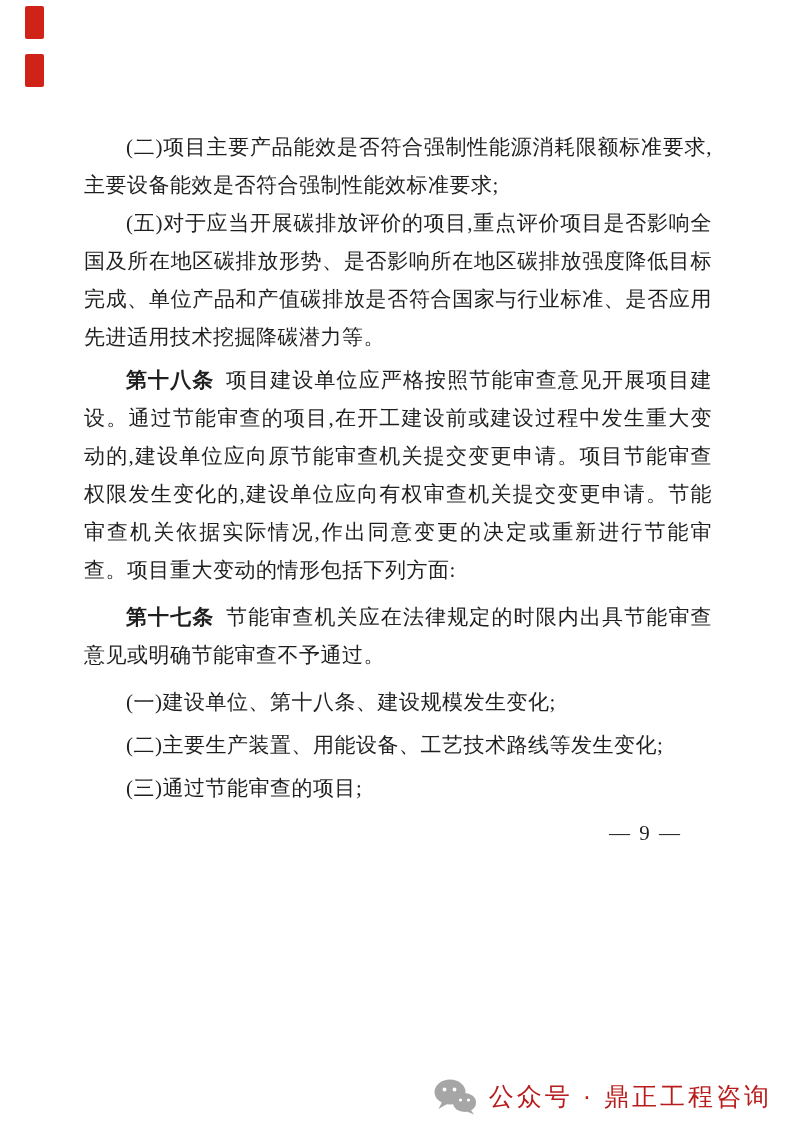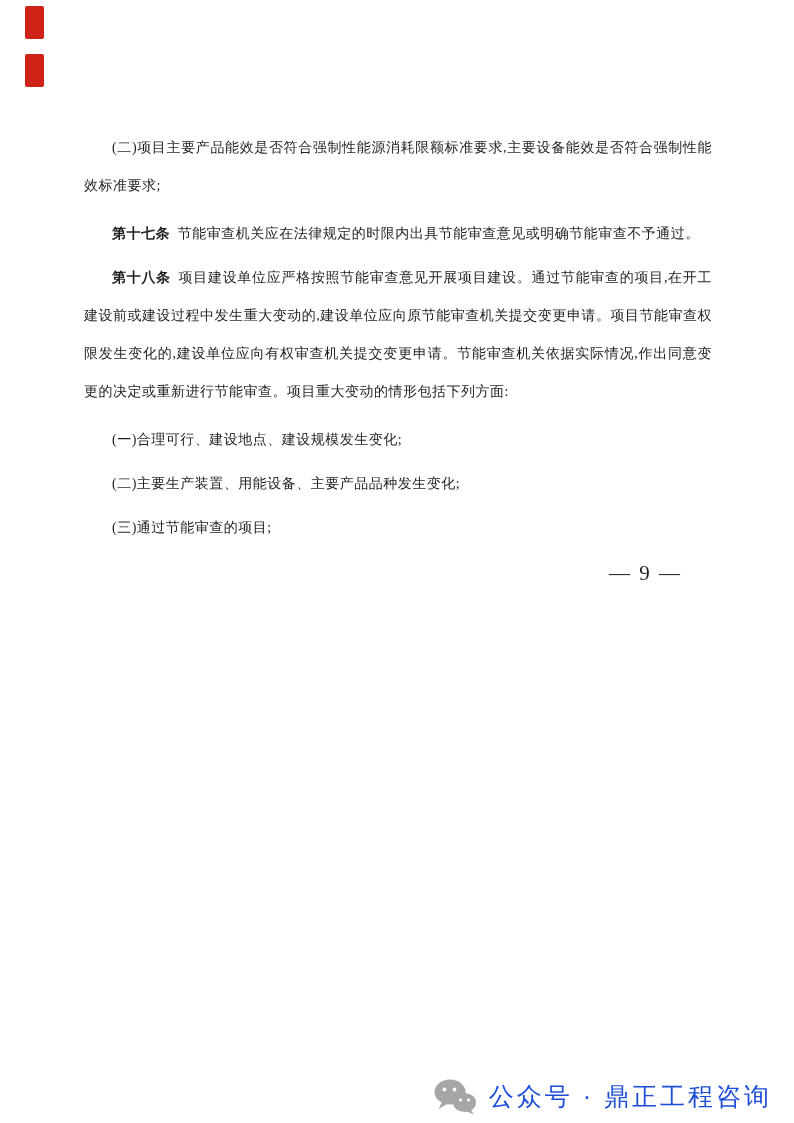--- a/index.html
+++ b/index.html
@@ -29,21 +29,21 @@
   .red-mark-2 { top: 54px; }
 
   .content {
     position: absolute;
     top: 128px;
     left: 84px;
     width: 628px;
   }
   .para {
     margin: 0;
-    font-size: 14px;
+    font-size: 21px;
     line-height: 38px;
     letter-spacing: 0.5px;
     text-align: justify;
     text-indent: 2em;
     color: #1f1f1f;
   }
   .para .lead {
     font-weight: 700;
     font-family: "Liberation Sans", "DejaVu Sans", sans-serif;
   }
@@ -66,46 +66,47 @@
     bottom: 8px;
     display: flex;
     align-items: center;
     gap: 12px;
     color: #a6a6a6;
   }
   .footer .wm-text {
     font-size: 25px;
     letter-spacing: 3px;
     font-family: "Liberation Sans", "DejaVu Sans", sans-serif;
-    color: #1d4ed8;
+    color: #b91c1c;
     white-space: nowrap;
   }
 </style>
 </head>
 <body>
 
 <div class="page">
 
   <div class="red-mark red-mark-1"></div>
   <div class="red-mark red-mark-2"></div>
 
   <div class="content">
 
     <p class="para"><b class="lead"></b><span class="ptext">(二)项目主要产品能效是否符合强制性能源消耗限额标准要求,主要设备能效是否符合强制性能效标准要求;</span></p>
 
 
 
+    <p class="para"><b class="lead"></b><span class="ptext">(五)对于应当开展碳排放评价的项目,重点评价项目是否影响全国及所在地区碳排放形势、是否影响所在地区碳排放强度降低目标完成、单位产品和产值碳排放是否符合国家与行业标准、是否应用先进适用技术挖掘降碳潜力等。</span></p>
+
+    <p class="para mt4"><b class="lead">第十八条</b><span class="ptext">项目建设单位应严格按照节能审查意见开展项目建设。通过节能审查的项目,在开工建设前或建设过程中发生重大变动的,建设单位应向原节能审查机关提交变更申请。项目节能审查权限发生变化的,建设单位应向有权审查机关提交变更申请。节能审查机关依据实际情况,作出同意变更的决定或重新进行节能审查。项目重大变动的情形包括下列方面:</span></p>
 
     <p class="para mt8"><b class="lead">第十七条</b><span class="ptext">节能审查机关应在法律规定的时限内出具节能审查意见或明确节能审查不予通过。</span></p>
 
-    <p class="para mt4"><b class="lead">第十八条</b><span class="ptext">项目建设单位应严格按照节能审查意见开展项目建设。通过节能审查的项目,在开工建设前或建设过程中发生重大变动的,建设单位应向原节能审查机关提交变更申请。项目节能审查权限发生变化的,建设单位应向有权审查机关提交变更申请。节能审查机关依据实际情况,作出同意变更的决定或重新进行节能审查。项目重大变动的情形包括下列方面:</span></p>
+    <p class="para mt8"><b class="lead"></b><span class="ptext">(一)建设单位、第十八条、建设规模发生变化;</span></p>
 
-    <p class="para mt8"><b class="lead"></b><span class="ptext">(一)合理可行、建设地点、建设规模发生变化;</span></p>
-
-    <p class="para mt4"><b class="lead"></b><span class="ptext">(二)主要生产装置、用能设备、主要产品品种发生变化;</span></p>
+    <p class="para mt4"><b class="lead"></b><span class="ptext">(二)主要生产装置、用能设备、工艺技术路线等发生变化;</span></p>
 
     <p class="para mt4"><b class="lead"></b><span class="ptext">(三)通过节能审查的项目;</span></p>
 
     <div class="page-number">— 9 —</div>
   </div>
 
   <div class="footer">
     <span style="display:inline-flex;">
       <svg width="44" height="37" viewBox="0 0 44 37" xmlns="http://www.w3.org/2000/svg" aria-hidden="true">
         <ellipse cx="17" cy="14" rx="15.5" ry="12.5" fill="#a6a6a6"></ellipse>

